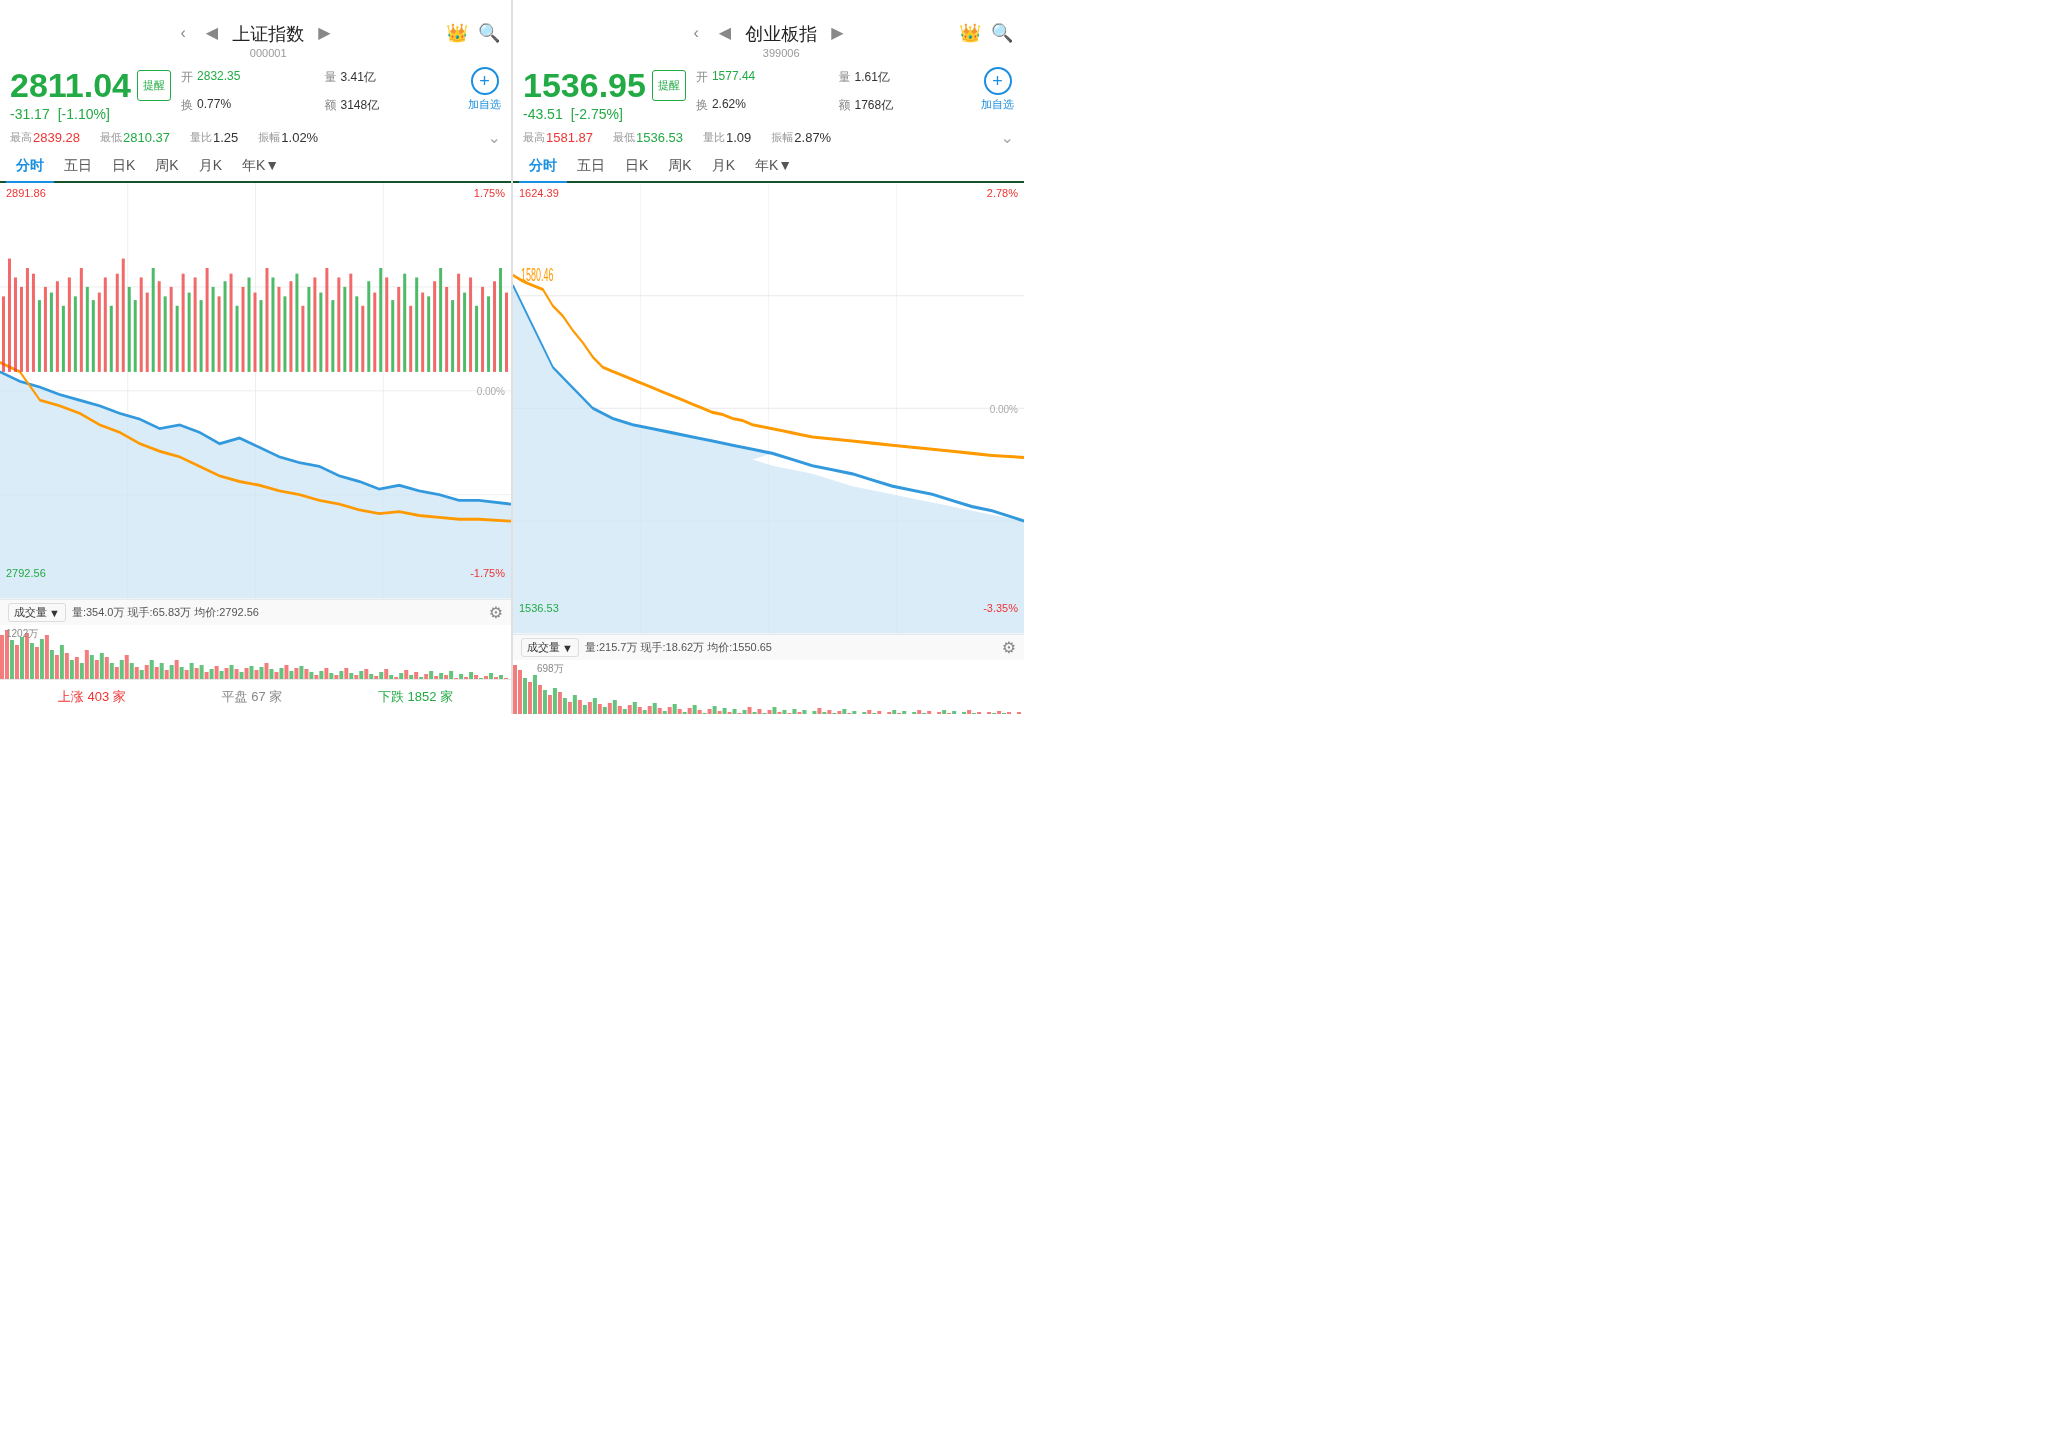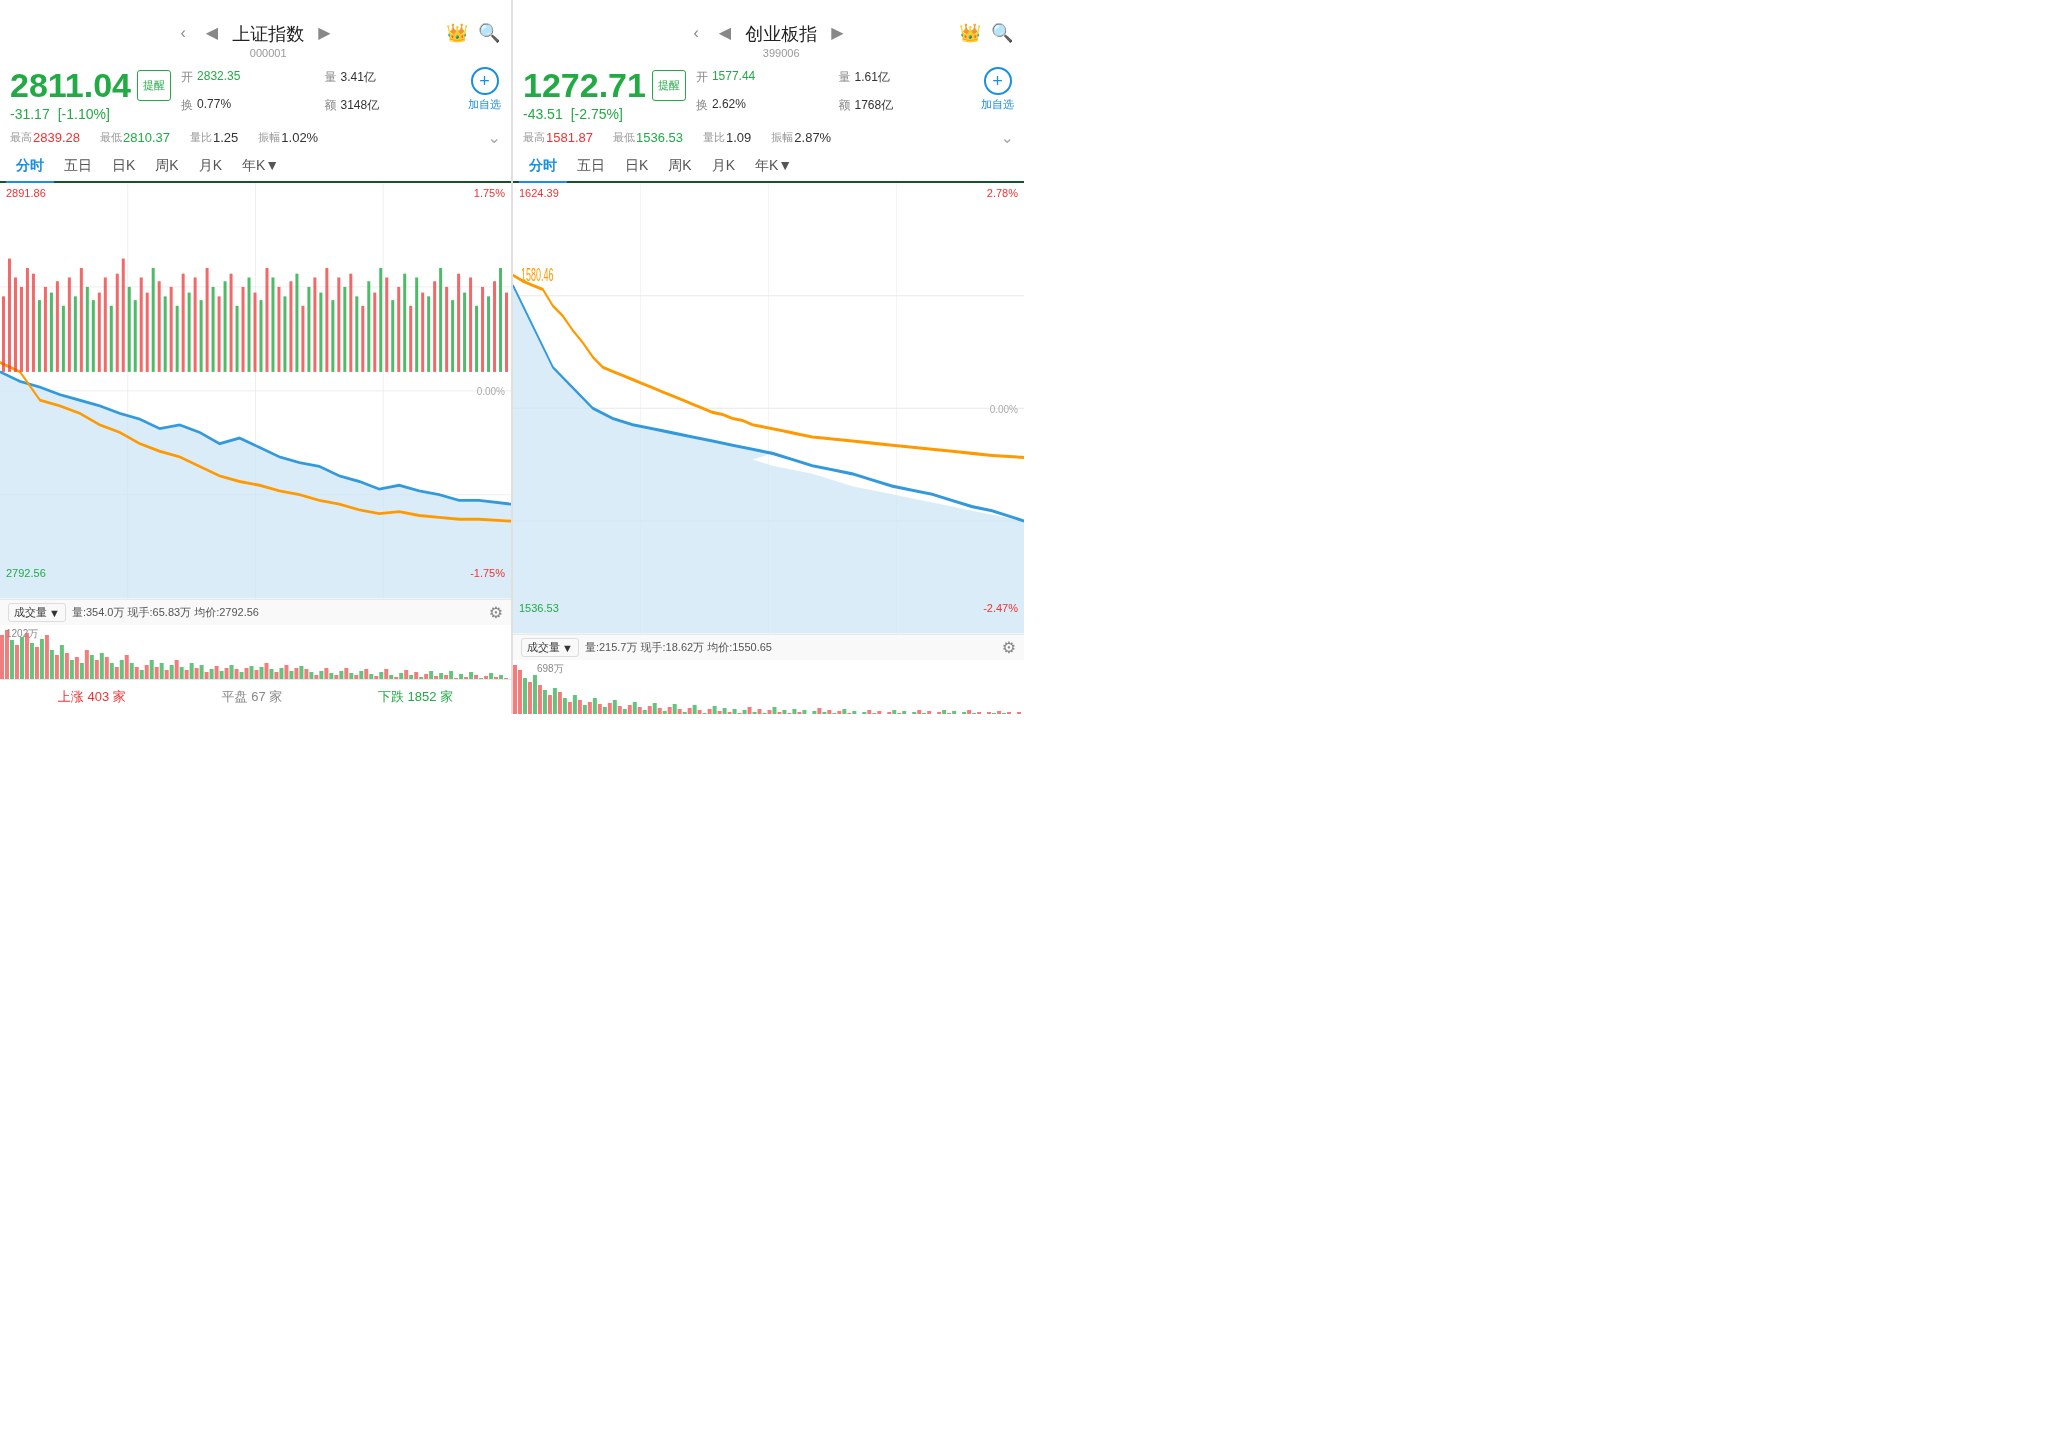--- a/index.html
+++ b/index.html
@@ -664,21 +664,21 @@
       <span class="nav-btn">▶</span>
       <div class="header-icons">
         <span class="icon-btn">👑</span>
         <span class="icon-btn">🔍</span>
       </div>
     </div>
 
     <div class="price-section">
       <div class="price-left">
         <div style="display:flex;align-items:center;">
-          <span class="price-main">1272.71</span>
+          <span class="price-main">1536.95</span>
           <span class="alert-btn">提醒</span>
         </div>
         <div class="price-change">
           <span>-43.51</span>
           <span>[-2.75%]</span>
         </div>
       </div>
       <div class="price-details">
         <div class="price-detail-item">
           <span class="detail-label">开</span>
@@ -729,21 +729,21 @@
       <div class="tab-item">日K</div>
       <div class="tab-item">周K</div>
       <div class="tab-item">月K</div>
       <div class="tab-item">年K▼</div>
     </div>
 
     <div class="chart-area">
       <div style="position:absolute;top:4px;left:6px;font-size:11px;color:#ee3333;">1624.39</div>
       <div style="position:absolute;top:4px;right:6px;font-size:11px;color:#ee3333;">2.78%</div>
       <div style="position:absolute;bottom:20px;left:6px;font-size:11px;color:#22aa44;">1536.53</div>
-      <div style="position:absolute;bottom:20px;right:6px;font-size:11px;color:#ee3333;">-2.47%</div>
+      <div style="position:absolute;bottom:20px;right:6px;font-size:11px;color:#ee3333;">-3.35%</div>
       <div style="position:absolute;top:50%;right:6px;transform:translateY(-50%);font-size:10px;color:#aaa;">0.00%</div>
       <svg class="chart-svg" viewBox="0 0 512 220" preserveAspectRatio="none">
 
         <line x1="0" y1="55" x2="512" y2="55" stroke="#e8e8e8" stroke-width="0.5"></line>
         <line x1="0" y1="110" x2="512" y2="110" stroke="#e8e8e8" stroke-width="0.5"></line>
         <line x1="0" y1="165" x2="512" y2="165" stroke="#e8e8e8" stroke-width="0.5"></line>
         <line x1="128" y1="0" x2="128" y2="220" stroke="#e8e8e8" stroke-width="0.5"></line>
         <line x1="256" y1="0" x2="256" y2="220" stroke="#e8e8e8" stroke-width="0.5"></line>
         <line x1="384" y1="0" x2="384" y2="220" stroke="#e8e8e8" stroke-width="0.5"></line>
 

